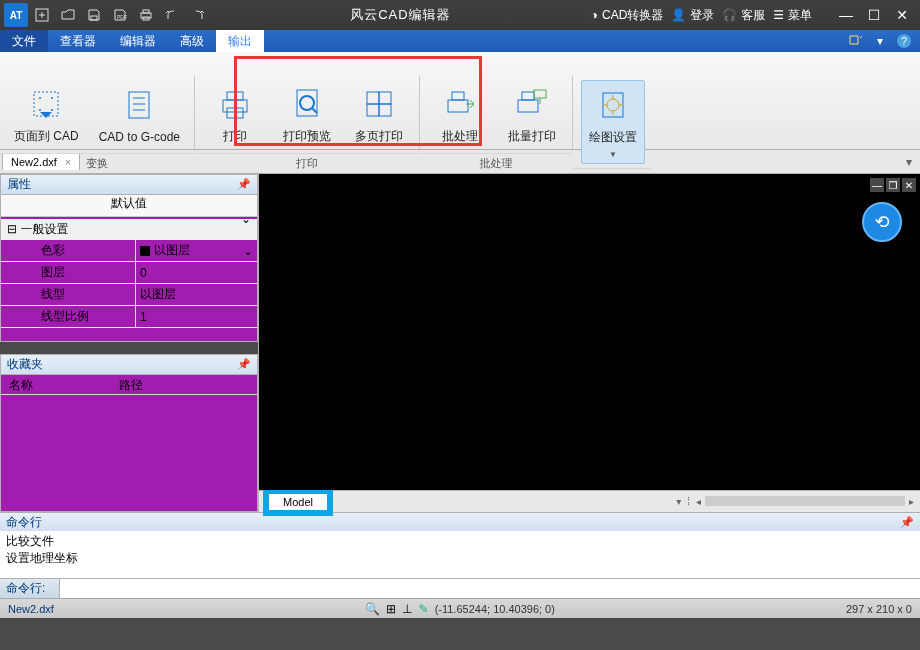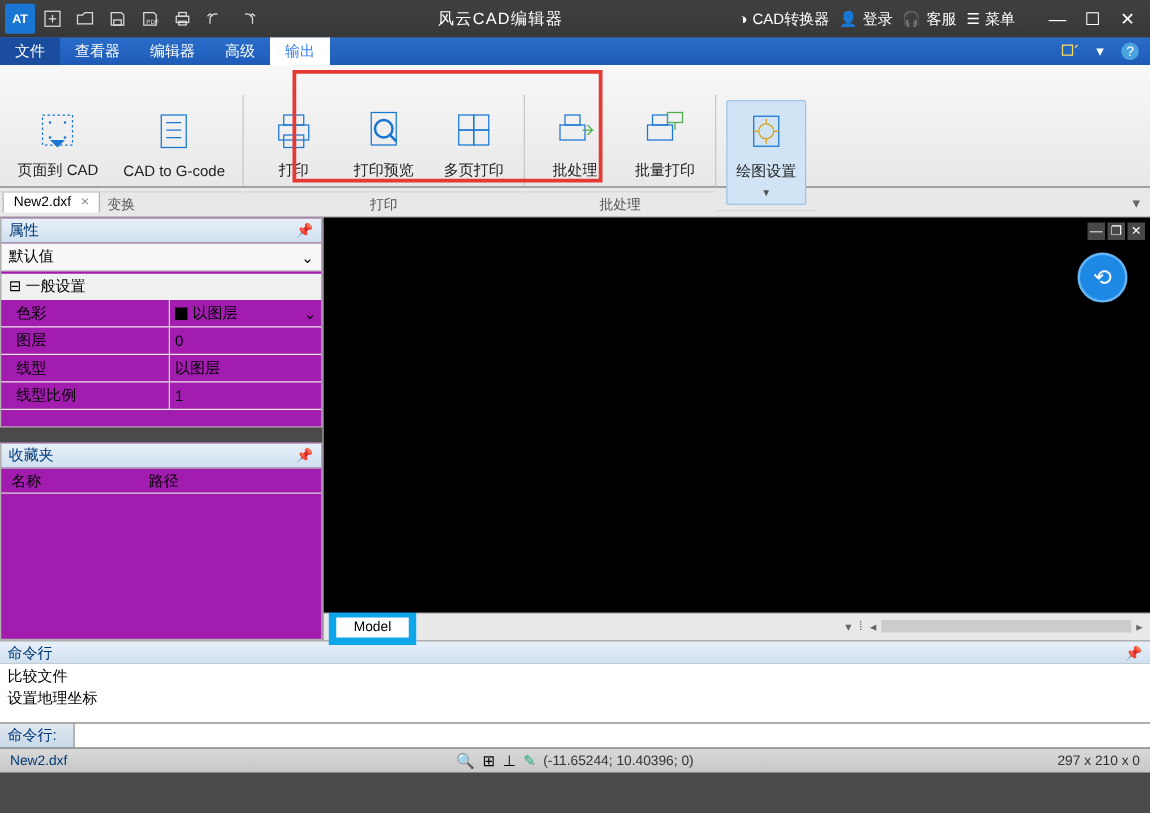--- a/index.html
+++ b/index.html
@@ -30,26 +30,26 @@
 .ribbon-item.selected { background: #d0e4f5; border: 1px solid #9ac4e8; border-radius: 2px; }
 .doc-tabs { height: 24px; background: #e8e8e8; display: flex; align-items: center; border-bottom: 1px solid #b0b0b0; }
 .doc-tab { padding: 2px 8px; background: #fff; border: 1px solid #b0b0b0; border-bottom: none; margin-left: 2px; font-size: 11px; display: flex; align-items: center; gap: 8px; cursor: pointer; }
 .doc-tab .close { cursor: pointer; color: #888; }
 .doc-tabs-chevron { margin-left: auto; padding: 0 8px; cursor: pointer; color: #666; }
 .main-area { display: flex; height: 338px; }
 .left-panels { width: 258px; display: flex; flex-direction: column; }
 .panel { border: 1px solid #b0b0b0; background: #a21caf; }
 .panel-header { height: 20px; background: linear-gradient(#e8f0f8, #d0e0f0); color: #003878; font-size: 12px; display: flex; align-items: center; padding: 0 6px; border-bottom: 1px solid #b0b0b0; }
 .panel-header .pin { margin-left: auto; cursor: pointer; color: #555; font-size: 11px; }
-.prop-default { height: 22px; border-bottom: 1px solid #c8c8c8; display: flex; align-items: center; padding: 0 6px; font-size: 12px; background: #f8f8f8; }
+.prop-default { height: 22px; border-bottom: 1px solid #c8c8c8; display: flex; align-items: center; padding: 0 6px; font-size: 12px; background: #f8f8f8; flex-direction: column; }
 .prop-default .dropdown-arrow { margin-left: auto; cursor: pointer; }
 .prop-tree { padding: 2px 0; }
 .prop-cat { padding: 2px 6px; font-size: 12px; background: #f0f0f0; }
 .prop-row { display: flex; height: 22px; font-size: 12px; }
-.prop-row .label { width: 135px; padding-left: 12px; display: flex; align-items: center; border-right: 1px solid #d8d8d8; border-bottom: 1px solid #e8e8e8; }
+.prop-row .label { width: 135px; padding-left: 40px; display: flex; align-items: center; border-right: 1px solid #d8d8d8; border-bottom: 1px solid #e8e8e8; }
 .prop-row .value { flex: 1; display: flex; align-items: center; padding: 0 4px; border-bottom: 1px solid #e8e8e8; }
 .color-swatch { width: 10px; height: 10px; background: #000; margin-right: 4px; display: inline-block; }
 .fav-header { display: flex; height: 20px; font-size: 12px; border-bottom: 1px solid #d8d8d8; }
 .fav-header div { padding: 2px 8px; }
 .fav-body { flex: 1; }
 .canvas-area { flex: 1; display: flex; flex-direction: column; border-left: 1px solid #b0b0b0; position: relative; }
 .canvas { flex: 1; background: #000; position: relative; }
 .canvas-controls { position: absolute; top: 4px; right: 4px; display: flex; gap: 2px; }
 .canvas-controls span { width: 14px; height: 14px; background: rgba(120,120,120,0.6); color: #fff; font-size: 10px; display: flex; align-items: center; justify-content: center; cursor: pointer; }
 .view-btn { position: absolute; top: 28px; right: 18px; width: 40px; height: 40px; border-radius: 50%; background: #1e88e5; border: 2px solid #64b5f6; display: flex; align-items: center; justify-content: center; cursor: pointer; color: #fff; font-size: 18px; }

